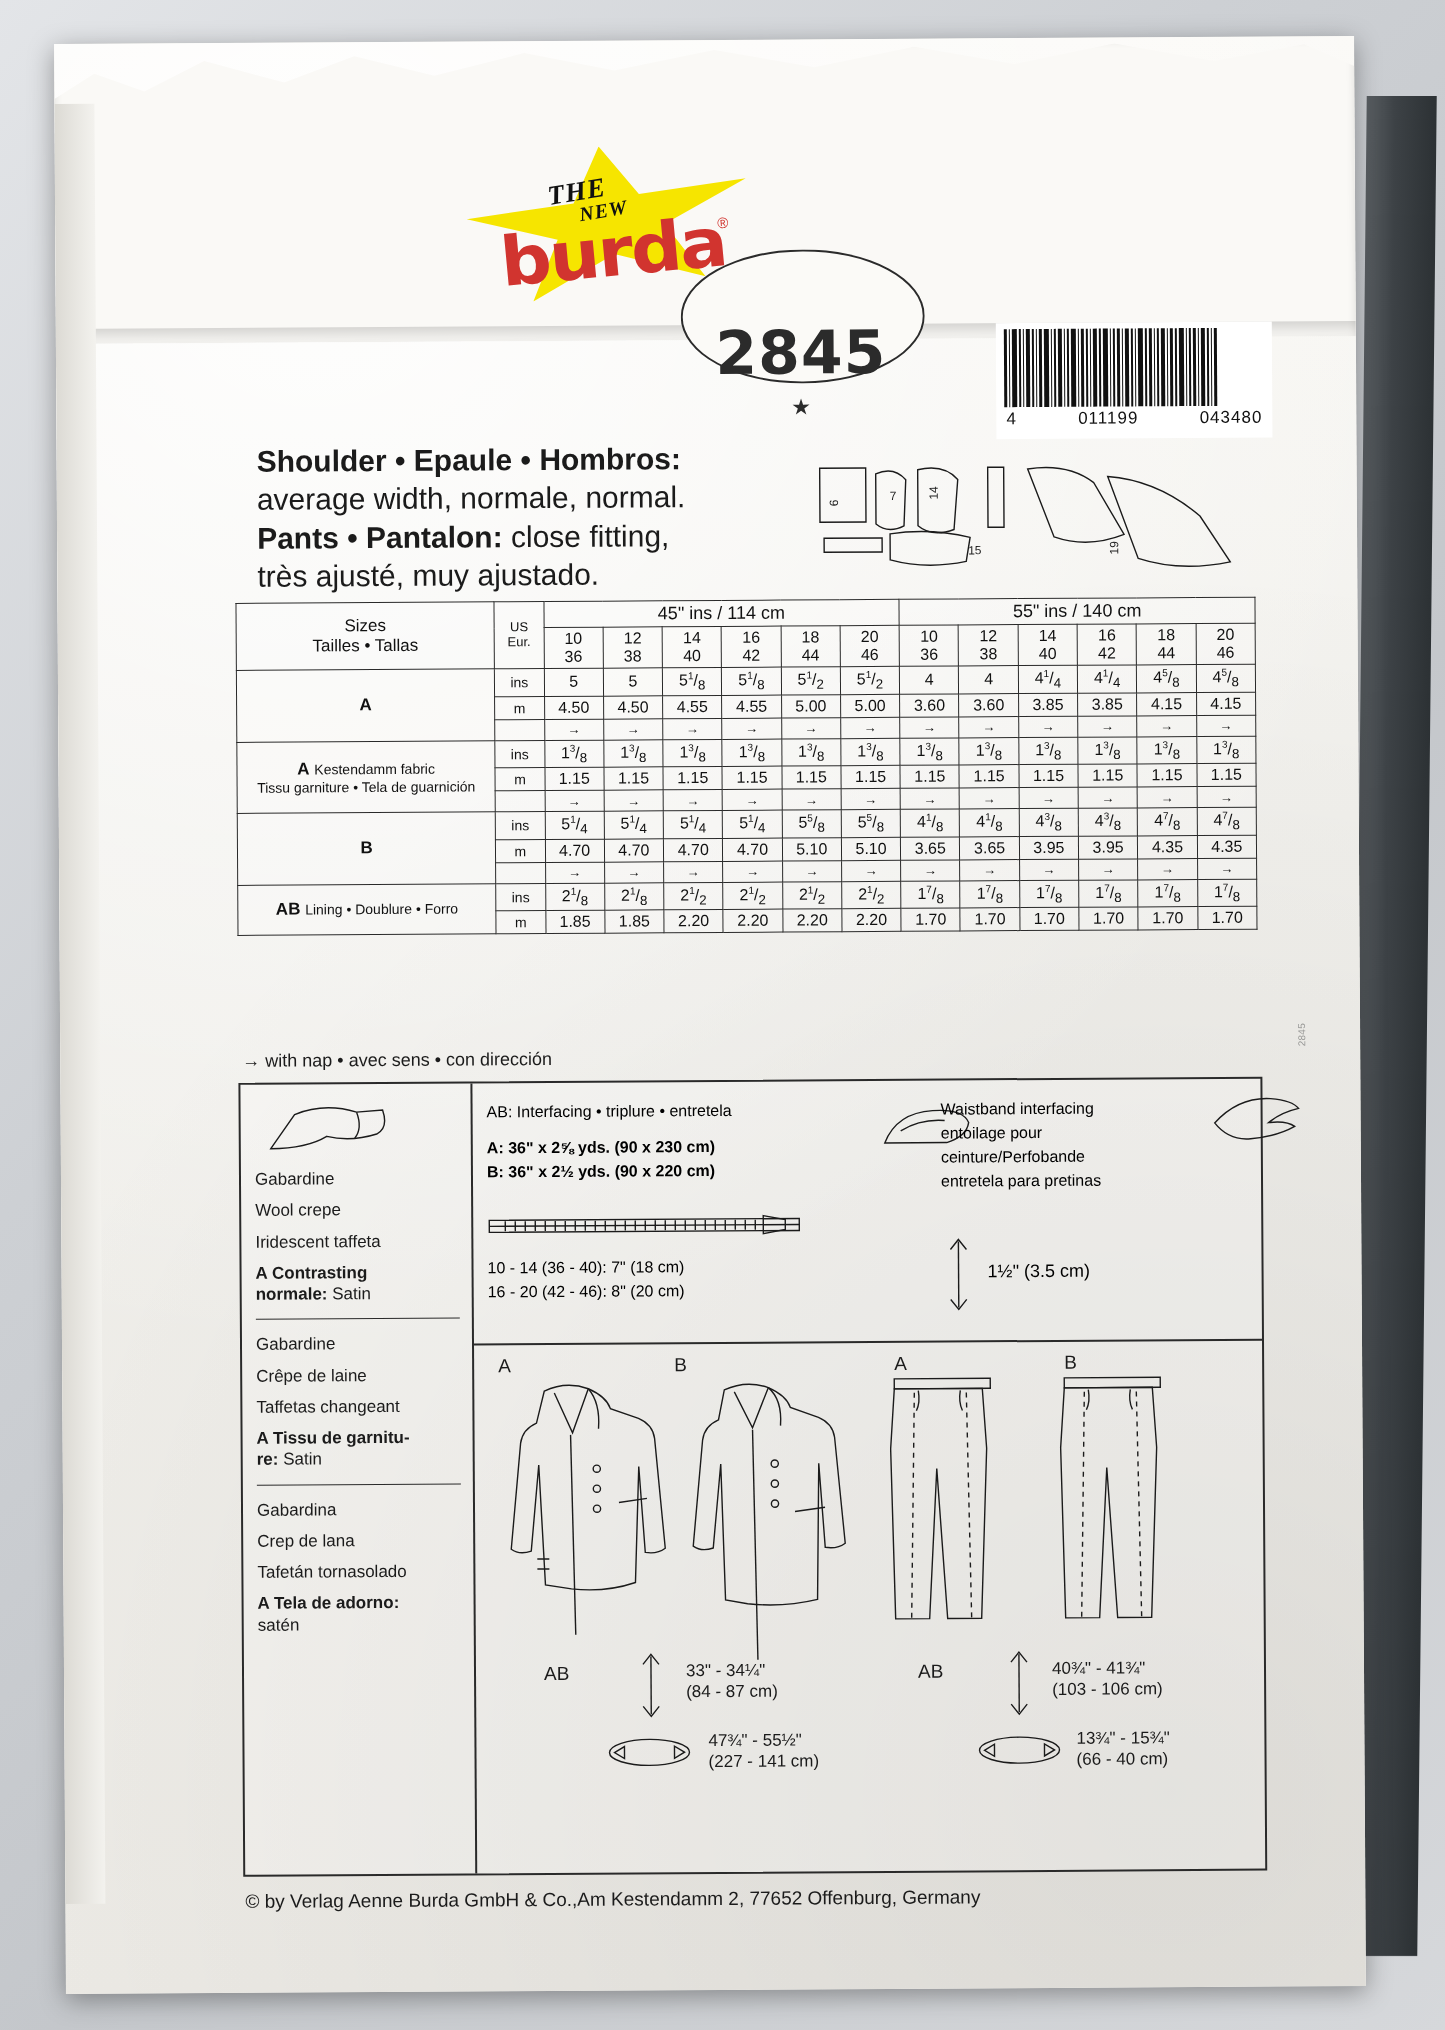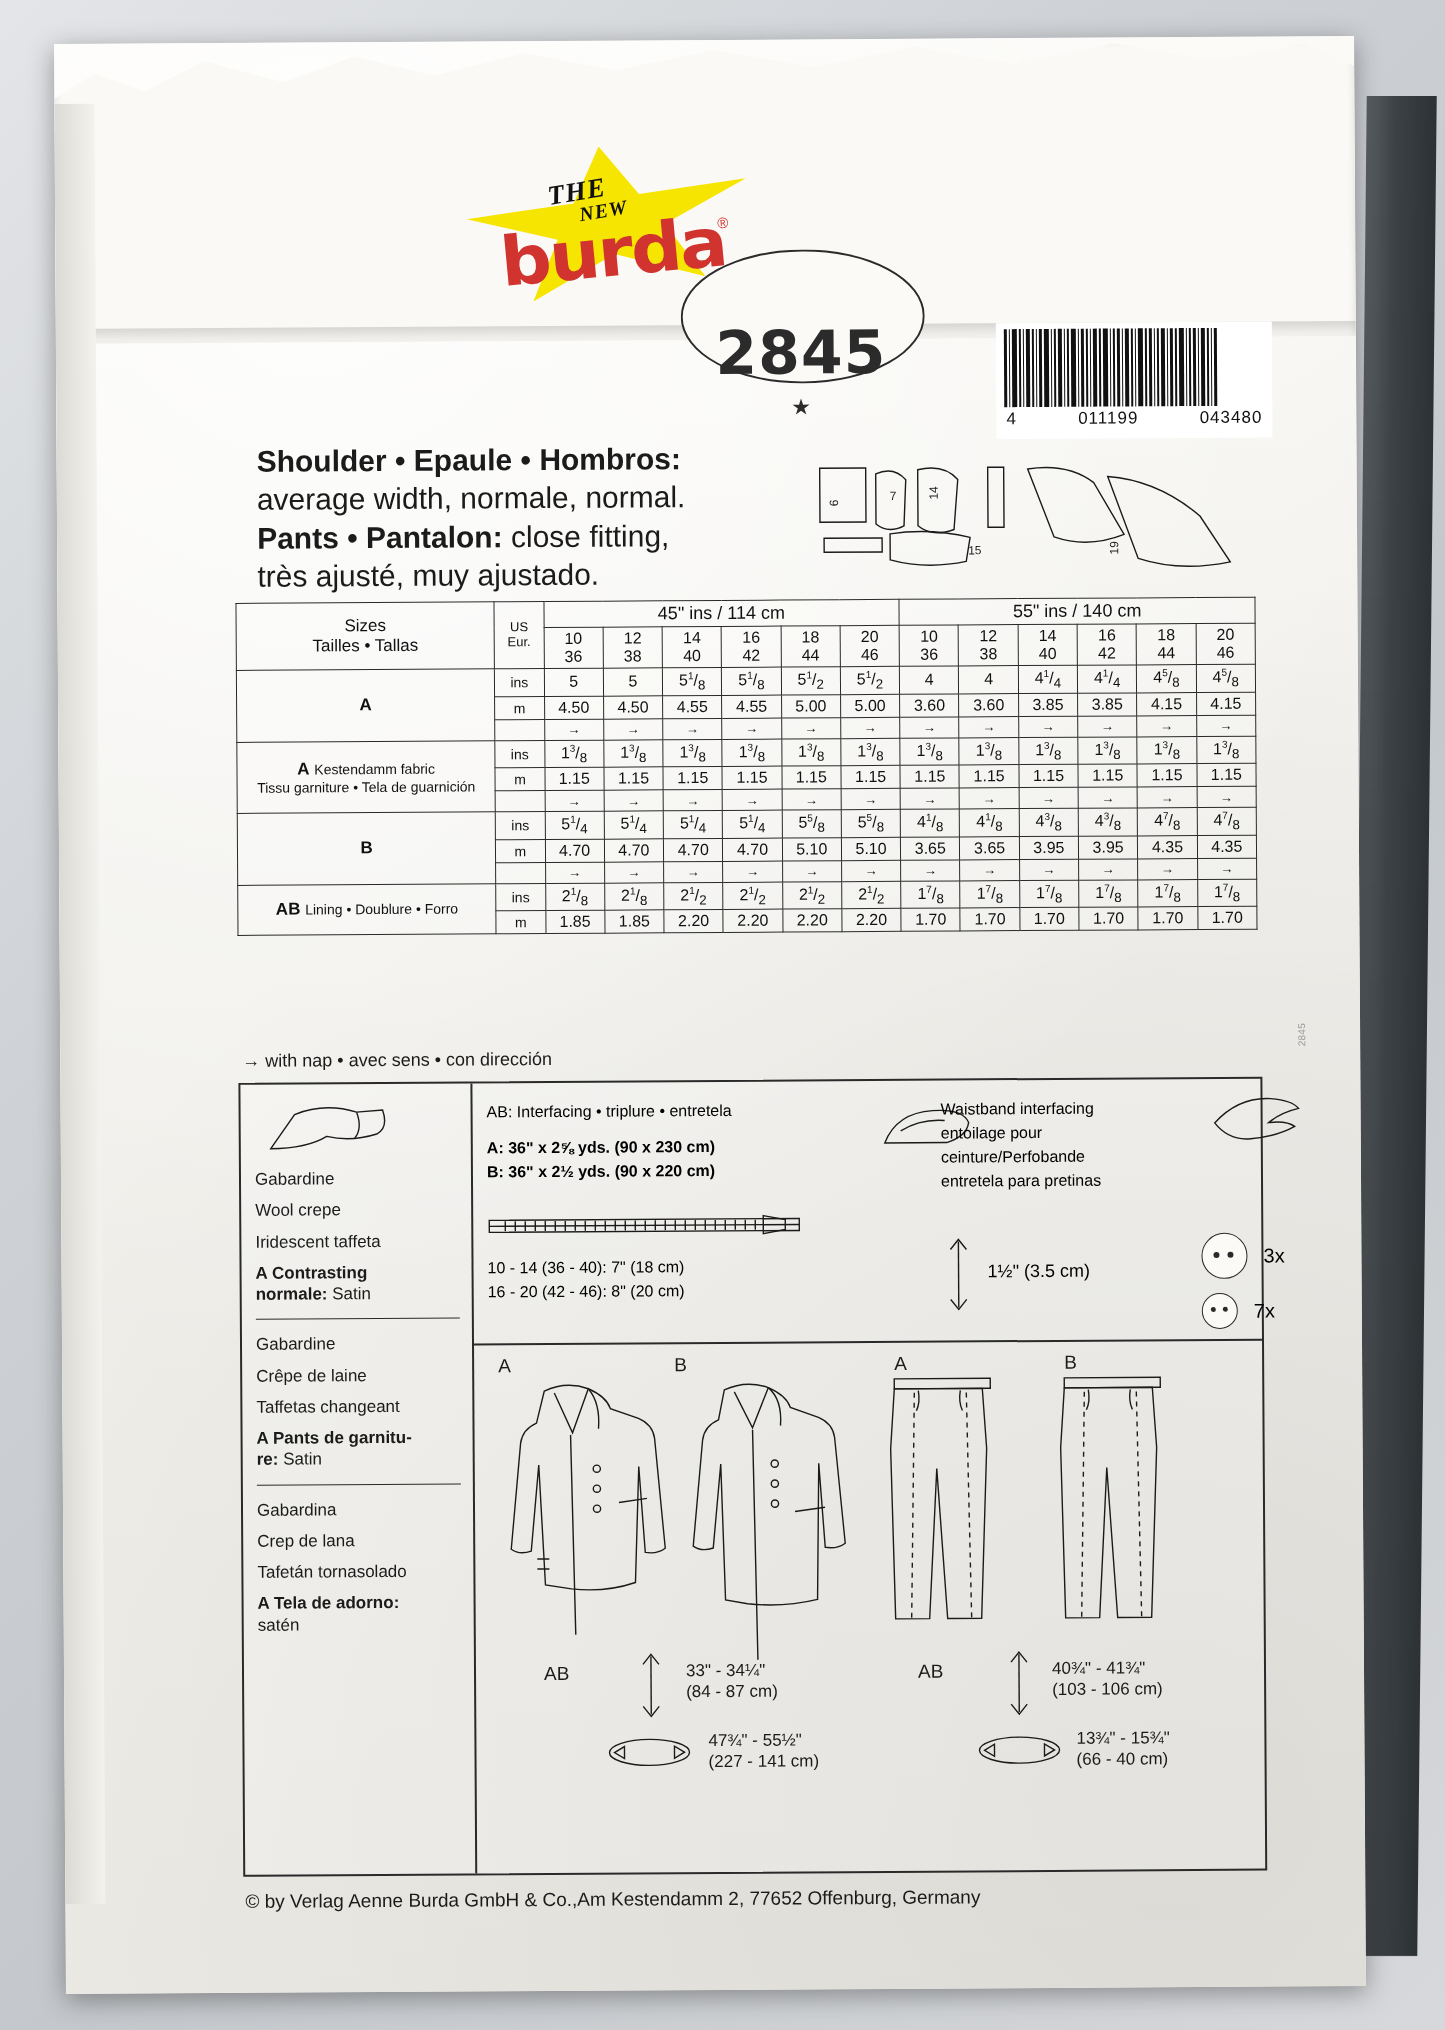--- a/index.html
+++ b/index.html
@@ -573,21 +573,21 @@
       <div class="fab-line">Iridescent taffeta</div>
       <div class="fab-line b">
         <span>A Contrasting</span><br>
         <span>normale:</span><span style="font-weight:normal"> Satin</span>
       </div>
       <div class="divider"></div>
       <div class="fab-line">Gabardine</div>
       <div class="fab-line">Crêpe de laine</div>
       <div class="fab-line">Taffetas changeant</div>
       <div class="fab-line b">
-        <span>A Pants de garnitu-</span><br>
+        <span>A Tissu de garnitu-</span><br>
         <span>re:</span><span style="font-weight:normal"> Satin</span>
       </div>
       <div class="divider"></div>
       <div class="fab-line">Gabardina</div>
       <div class="fab-line">Crep de lana</div>
       <div class="fab-line">Tafetán tornasolado</div>
       <div class="fab-line b">
         <span>A Tela de adorno:</span><br>
         <span style="font-weight:normal">satén</span>
       </div>
@@ -663,36 +663,20 @@
 
     <div style="position:absolute;left:700px;top:155px;">
       <svg width="34" height="78" viewBox="0 0 34 78" class="fig" style="position:absolute;left:0;top:0;">
         <line x1="17" y1="6" x2="17" y2="72"></line>
         <path d="M9 14 L17 4 L25 14"></path>
         <path d="M9 64 L17 74 L25 64"></path>
       </svg>
       <div style="margin-left:46px;margin-top:26px;font-size:18px;">1½" (3.5 cm)</div>
     </div>
 
-    <div class="buttons-col">
-      <div class="btn-row">
-        <div class="btn-circle">
-            <i class="l"></i>
-            <i class="r"></i>
-          </div>
-        <div class="btn-count">3x</div>
-      </div>
-      <div class="btn-row">
-        <div class="btn-circle small">
-            <i class="l"></i>
-            <i class="r"></i>
-          </div>
-        <div class="btn-count">7x</div>
-      </div>
-    </div>
 
     <div class="lb-bottom">
       <div class="garments">
         <div class="gl" style="left:14px;top:2px">A</div>
         <div class="gl" style="left:190px;top:2px">B</div>
         <div class="gl" style="left:410px;top:2px">A</div>
         <div class="gl" style="left:580px;top:2px">B</div>
 
         <svg viewBox="0 0 780 300" style="position:absolute;left:0;top:20px;width:780px;height:300px" class="fig" aria-hidden="true">
 

